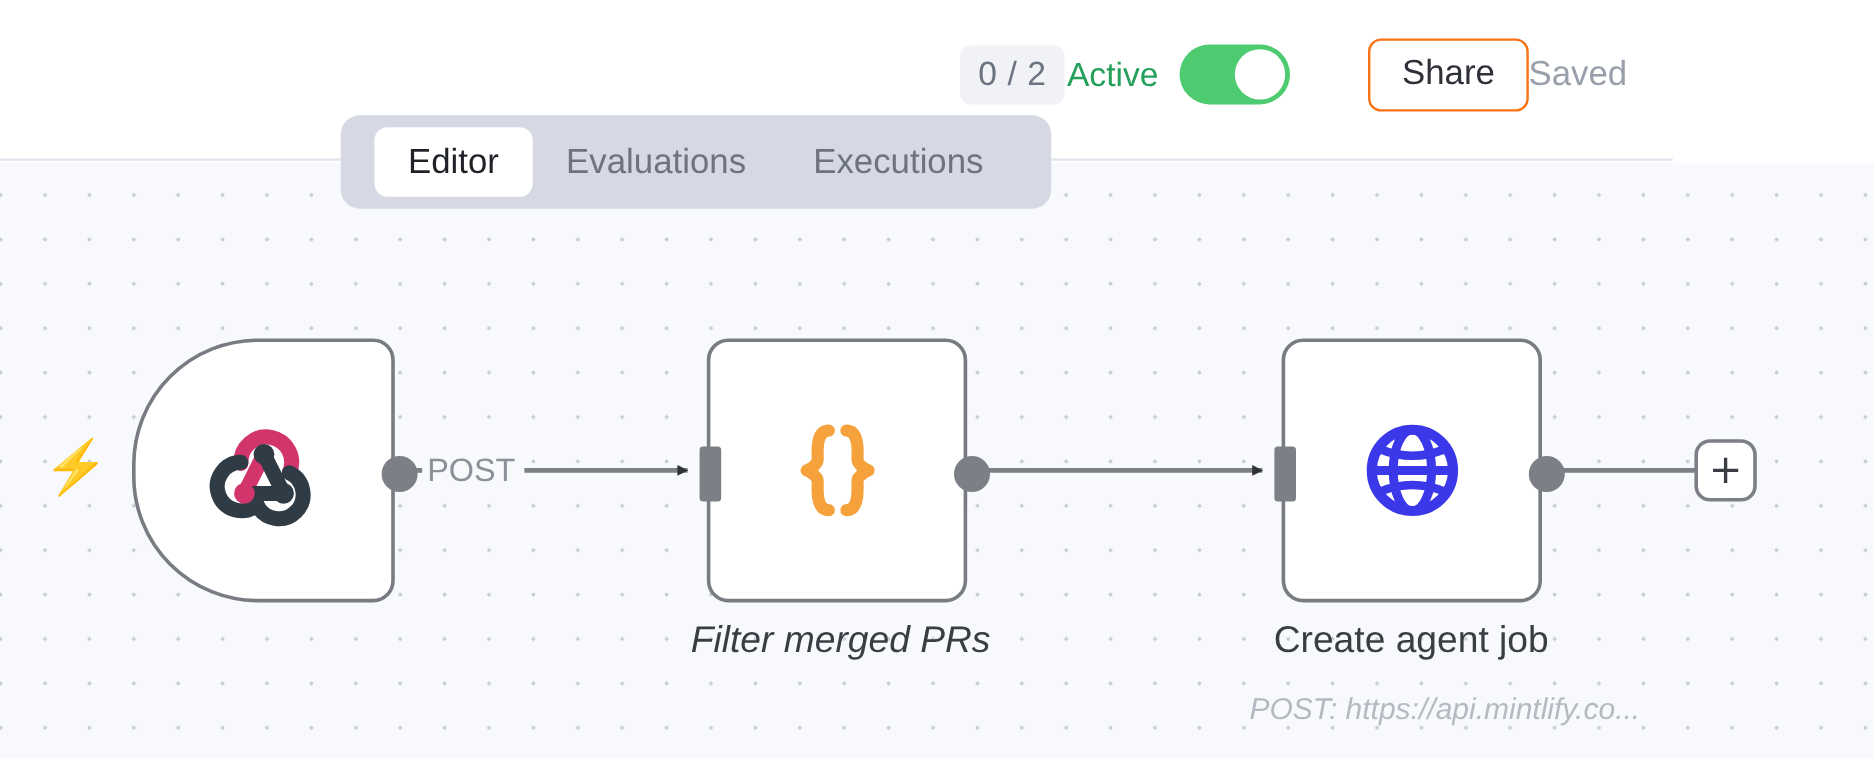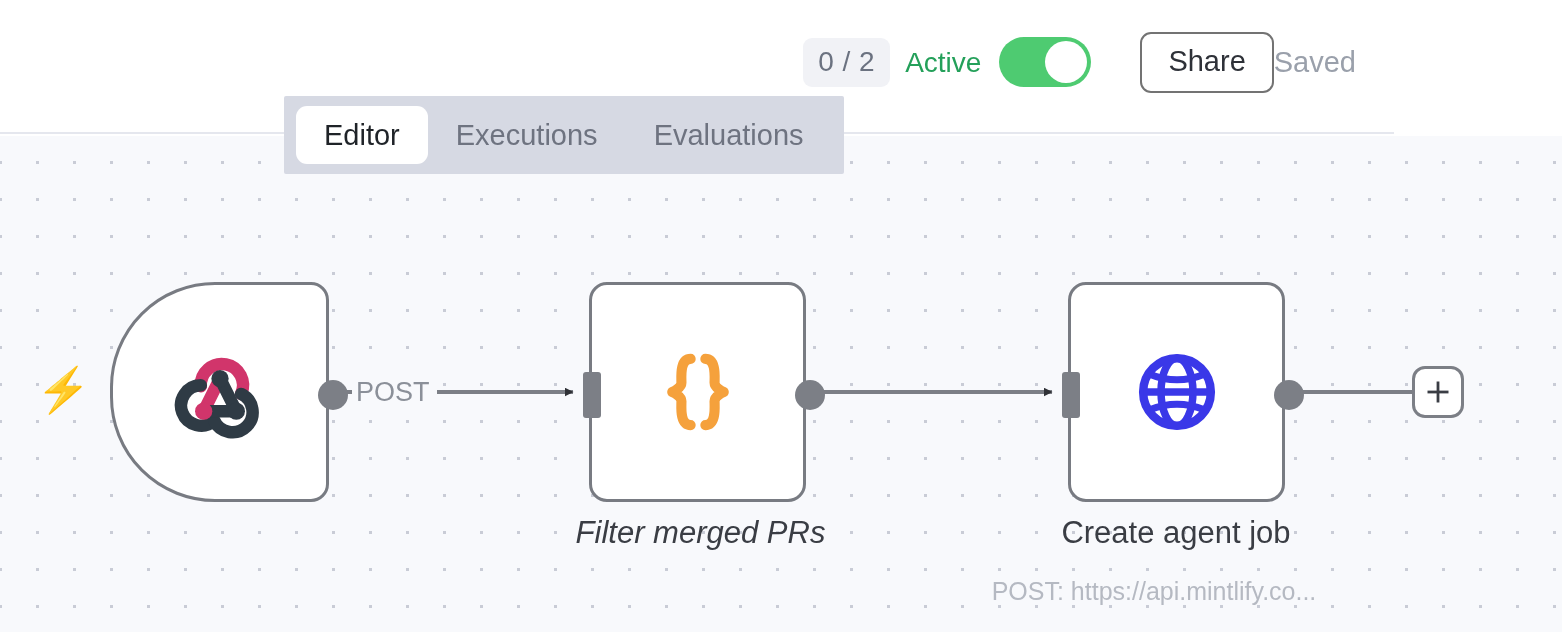--- a/index.html
+++ b/index.html
@@ -45,21 +45,21 @@
     padding: 7px 15px 9px 15px;
     font-size: 28px;
     color: #6b7280;
     letter-spacing: 0.5px;
     line-height: 1.2;
   }
 
   .active-label {
     font-size: 28px;
     color: #24a05a;
-    margin-left: 15px;
+    margin-left: 2px;
     line-height: 1.2;
   }
 
   .toggle {
     width: 92px;
     height: 50px;
     border-radius: 25px;
     background: #4ecb71;
     margin-left: 18px;
     position: relative;
@@ -70,22 +70,22 @@
     position: absolute;
     width: 42px;
     height: 42px;
     border-radius: 50%;
     background: #ffffff;
     top: 4px;
     left: 46px;
   }
 
   .share-btn {
-    margin-left: 49px;
-    border: 2px solid #737373;
+    margin-left: 65px;
+    border: 2px solid #f97316;
     border-radius: 11px;
     background: #ffffff;
     padding: 10px 26px 12px 26px;
     font-size: 29px;
     color: #2e3138;
     font-family: "Liberation Sans", sans-serif;
     cursor: pointer;
     line-height: 1.2;
   }
 
@@ -95,24 +95,24 @@
     line-height: 1.2;
   }
 
   
   .tabs {
     position: absolute;
     left: 284px;
     top: 96px;
     height: 78px;
     background: #d6d9e3;
-    border-radius: 2px;
-    display: flex;
-    align-items: center;
-    padding: 0 12px;
+    border-radius: 16px;
+    display: flex;
+    align-items: center;
+    padding: 0 28px;
     gap: 0;
     z-index: 10;
   }
   .tab {
     font-size: 29px;
     color: #6e7380;
     padding: 0 28px;
     height: 58px;
     display: flex;
     align-items: center;
@@ -248,22 +248,22 @@
       </div>
 
       <button class="share-btn">Share</button>
 
       <div class="saved-label">Saved</div>
     </div>
   </div>
 
   <div class="tabs">
     <div class="tab active">Editor</div>
+    <div class="tab">Evaluations</div>
     <div class="tab">Executions</div>
-    <div class="tab">Evaluations</div>
   </div>
 
   <div class="canvas">
 
     <svg class="edges" width="1562" height="496" viewBox="0 0 1562 496">
       <defs>
         <marker id="arrow" markerWidth="9" markerHeight="9" refX="8.5" refY="4.5" orient="auto" markerUnits="userSpaceOnUse">
           <path d="M0,0 L9,4.5 L0,9 Z" fill="#2f3136"></path>
         </marker>
       </defs>
@@ -320,21 +320,21 @@
           <ellipse cx="50" cy="50" rx="17" ry="36" fill="none" stroke="#3a38e8" stroke-width="8"></ellipse>
           <line x1="14" y1="50" x2="86" y2="50" stroke="#3a38e8" stroke-width="8"></line>
           <path d="M21 31 Q50 43 79 31" fill="none" stroke="#3a38e8" stroke-width="7.5"></path>
           <path d="M21 69 Q50 57 79 69" fill="none" stroke="#3a38e8" stroke-width="7.5"></path>
         </svg>
       </div>
       <div class="port-in" style="left:-9px; top:87px;"></div>
       <div class="port-out" style="left:203px; top:95px;"></div>
     </div>
     <div class="node-label" style="left:1026px; top:378px; width:300px;">Create agent job</div>
-    <div class="node-sublabel" style="left:924px; top:440px; width:460px;">POST: https://api.mintlify.co...</div>
+    <div class="node-sublabel" style="left:974px; top:440px; width:460px;font-style:italic;">POST: https://api.mintlify.co...</div>
 
     <div class="add-btn" style="left:1412px; top:230px;">
       <svg width="28" height="28" viewBox="0 0 24 24">
         <line x1="12" y1="3" x2="12" y2="21" stroke="#3a3d44" stroke-width="2.4"></line>
         <line x1="3" y1="12" x2="21" y2="12" stroke="#3a3d44" stroke-width="2.4"></line>
       </svg>
     </div>
 
   </div>
 </div>

